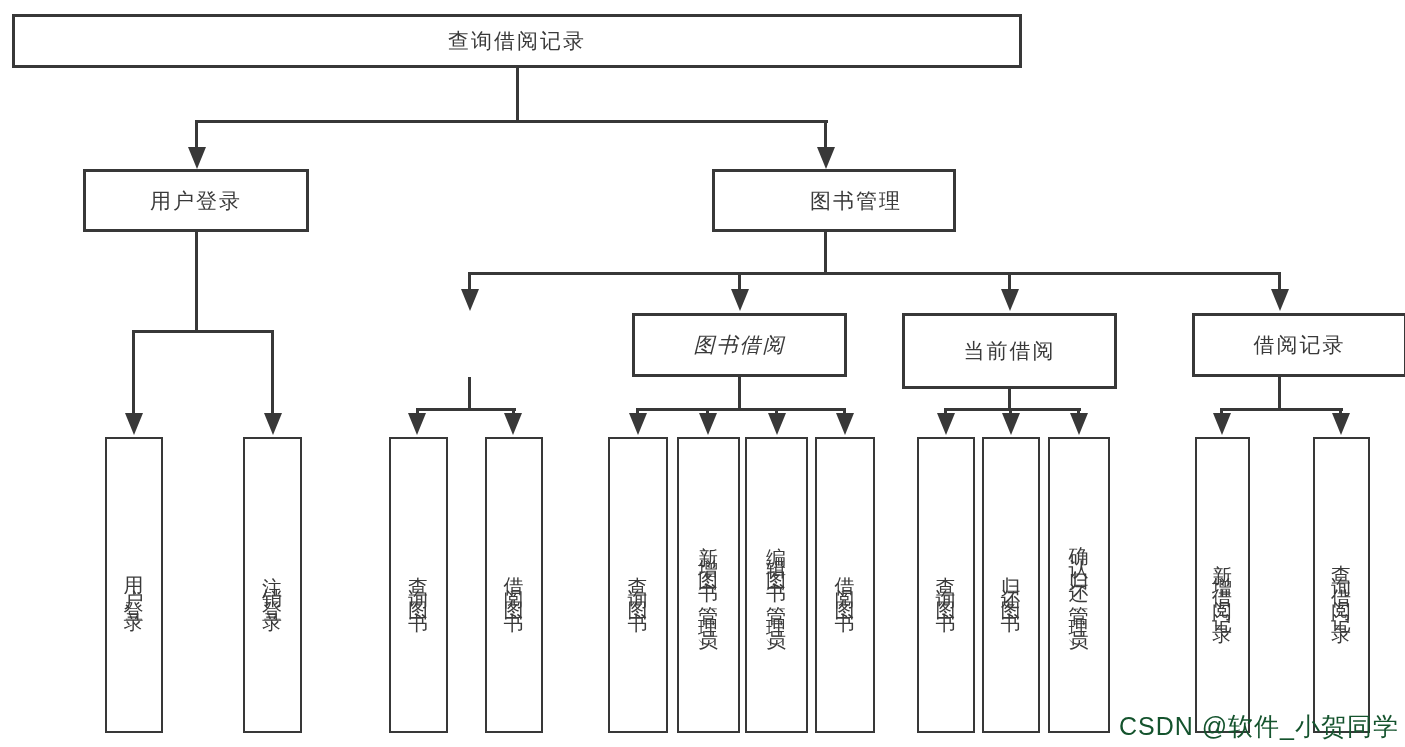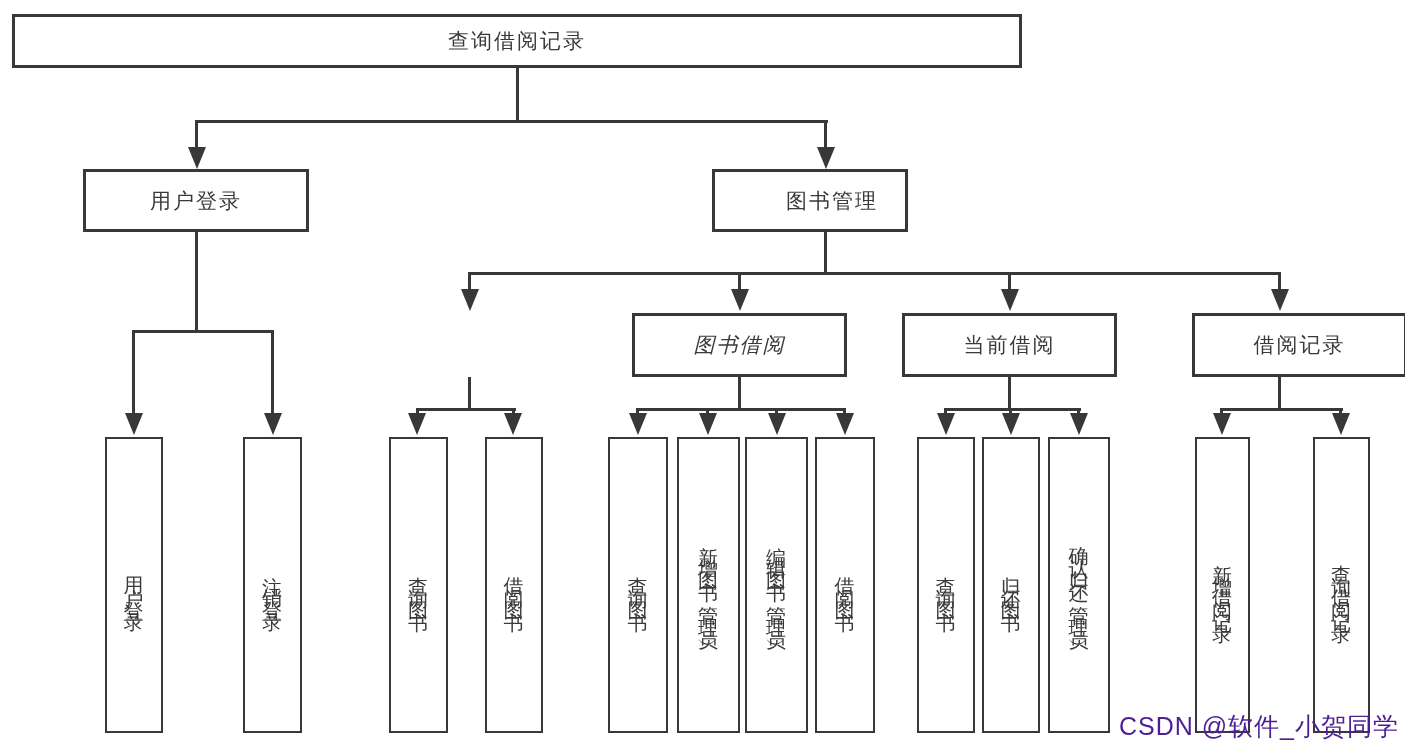--- a/index.html
+++ b/index.html
@@ -43,21 +43,21 @@
   .ar{
     position:absolute;width:0;height:0;z-index:1;
     border-left:9px solid transparent;
     border-right:9px solid transparent;
     border-top:22px solid #383838;
   }
   .watermark{
     position:absolute;
     right:6px;bottom:4px;
     font-size:25px;
-    color:#4c1d95;
+    color:#14532d;
     letter-spacing:1px;
     z-index:3;
   }
 </style>
 </head>
 <body>
 
 <div id="canvas">
 
   <div class="box" style="left:12px;top:14px;width:1010px;height:54px;">
@@ -67,21 +67,21 @@
   <div class="ln" style="left:516px;top:68px;width:3px;height:54px;"></div>
   <div class="ln" style="left:195px;top:120px;width:633px;height:3px;"></div>
   <div class="ln" style="left:195px;top:120px;width:3px;height:29px;"></div>
   <div class="ln" style="left:824px;top:120px;width:3px;height:29px;"></div>
   <div class="ar" style="left:188px;top:147px;"></div>
   <div class="ar" style="left:817px;top:147px;"></div>
 
   <div class="box" style="left:83px;top:169px;width:226px;height:63px;">
     <span>用户登录</span>
   </div>
-  <div class="box" style="left:712px;top:169px;width:196px;height:63px;padding-left:44px;">
+  <div class="box" style="left:712px;top:169px;width:244px;height:63px;padding-left:44px;">
     <span>图书管理</span>
   </div>
 
   <div class="ln" style="left:195px;top:232px;width:3px;height:101px;"></div>
   <div class="ln" style="left:132px;top:330px;width:142px;height:3px;"></div>
   <div class="ln" style="left:132px;top:330px;width:3px;height:85px;"></div>
   <div class="ln" style="left:271px;top:330px;width:3px;height:85px;"></div>
   <div class="ar" style="left:125px;top:413px;"></div>
   <div class="ar" style="left:264px;top:413px;"></div>
 
@@ -92,21 +92,21 @@
   <div class="ln" style="left:1008px;top:272px;width:3px;height:20px;"></div>
   <div class="ln" style="left:1278px;top:272px;width:3px;height:20px;"></div>
   <div class="ar" style="left:461px;top:289px;"></div>
   <div class="ar" style="left:731px;top:289px;"></div>
   <div class="ar" style="left:1001px;top:289px;"></div>
   <div class="ar" style="left:1271px;top:289px;"></div>
 
   <div class="box" style="left:632px;top:313px;width:215px;height:64px;font-style:italic;">
     <span>图书借阅</span>
   </div>
-  <div class="box" style="left:902px;top:313px;width:215px;height:64px;">
+  <div class="box" style="left:902px;top:313px;width:215px;height:76px;">
     <span>当前借阅</span>
   </div>
   <div class="box" style="left:1172px;top:313px;width:215px;height:64px;margin-left:20px;">
     <span>借阅记录</span>
   </div>
 
   <div class="ln" style="left:468px;top:377px;width:3px;height:34px;"></div>
   <div class="ln" style="left:416px;top:408px;width:100px;height:3px;"></div>
   <div class="ln" style="left:416px;top:408px;width:3px;height:8px;"></div>
   <div class="ln" style="left:512px;top:408px;width:3px;height:8px;"></div>

